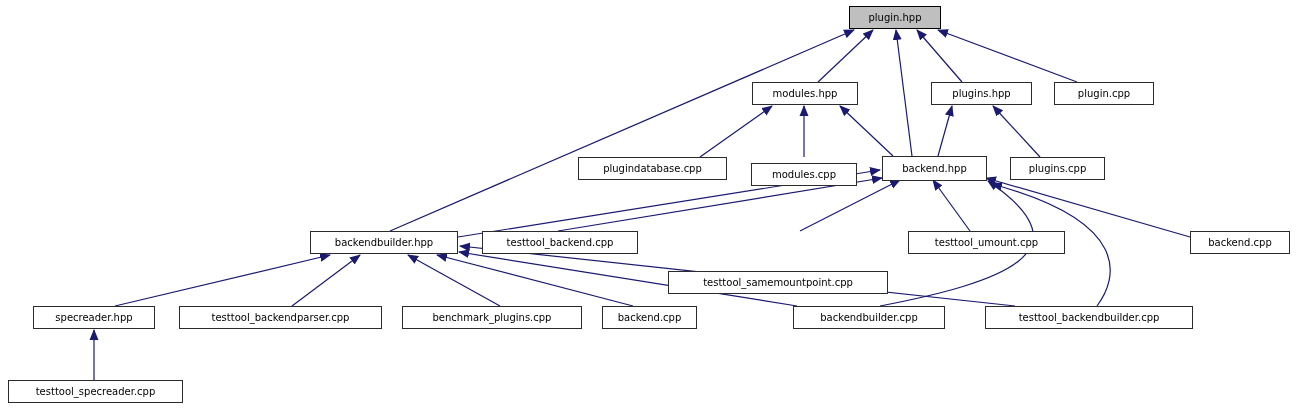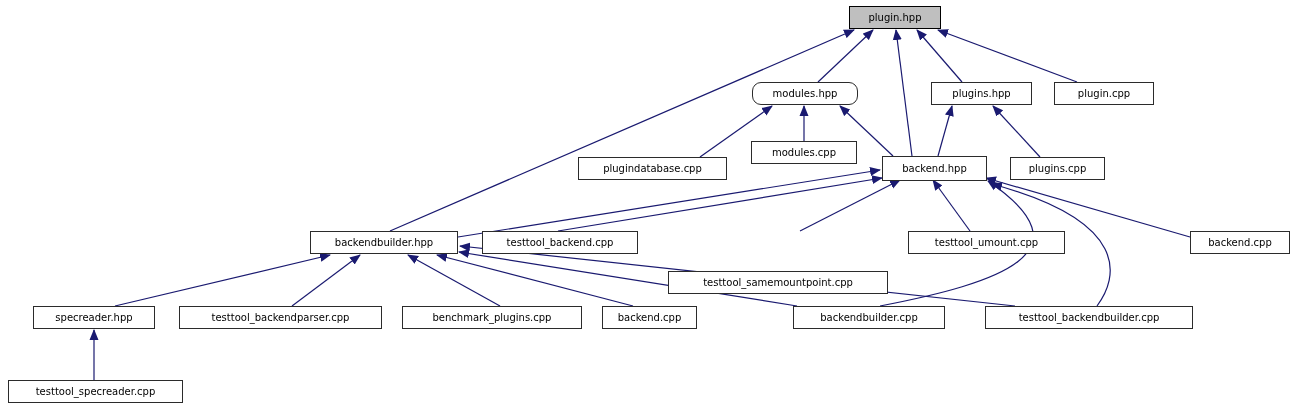--- a/index.html
+++ b/index.html
@@ -80,33 +80,33 @@
         <path d="M633,306 L437,255" class="edge" stroke="#1a1a70" marker-end="url(#arrowhead)"></path>
         <path d="M797,306 L459,252" class="edge" stroke="#1a1a70" marker-end="url(#arrowhead)"></path>
         <path d="M1015,306 L460,246" class="edge" stroke="#1a1a70" marker-end="url(#arrowhead)"></path>
         <path d="M94,380 L94,330" class="edge" stroke="#1a1a70" marker-end="url(#arrowhead)"></path>
       </g>
   </svg>
   <div id="nodes">
       <div class="node highlight" style="left: 849px; top: 6px; width: 92px; height: 23px;">
         <span>plugin.hpp</span>
       </div>
-      <div class="node" style="left: 752px; top: 82px; width: 106px; height: 23px; border-radius: 9px;">
+      <div class="node" style="left: 752px; top: 82px; width: 106px; height: 23px;">
         <span>modules.hpp</span>
       </div>
       <div class="node" style="left: 931px; top: 82px; width: 101px; height: 23px;">
         <span>plugins.hpp</span>
       </div>
       <div class="node" style="left: 1054px; top: 82px; width: 100px; height: 23px;">
         <span>plugin.cpp</span>
       </div>
       <div class="node" style="left: 578px; top: 157px; width: 149px; height: 23px;">
         <span>plugindatabase.cpp</span>
       </div>
-      <div class="node" style="left: 751px; top: 141px; width: 106px; height: 23px;">
+      <div class="node" style="left: 751px; top: 163px; width: 106px; height: 23px;">
         <span>modules.cpp</span>
       </div>
       <div class="node" style="left: 882px; top: 156px; width: 105px; height: 25px;">
         <span>backend.hpp</span>
       </div>
       <div class="node" style="left: 1010px; top: 157px; width: 95px; height: 23px;">
         <span>plugins.cpp</span>
       </div>
       <div class="node" style="left: 310px; top: 231px; width: 148px; height: 23px;">
         <span>backendbuilder.hpp</span>

